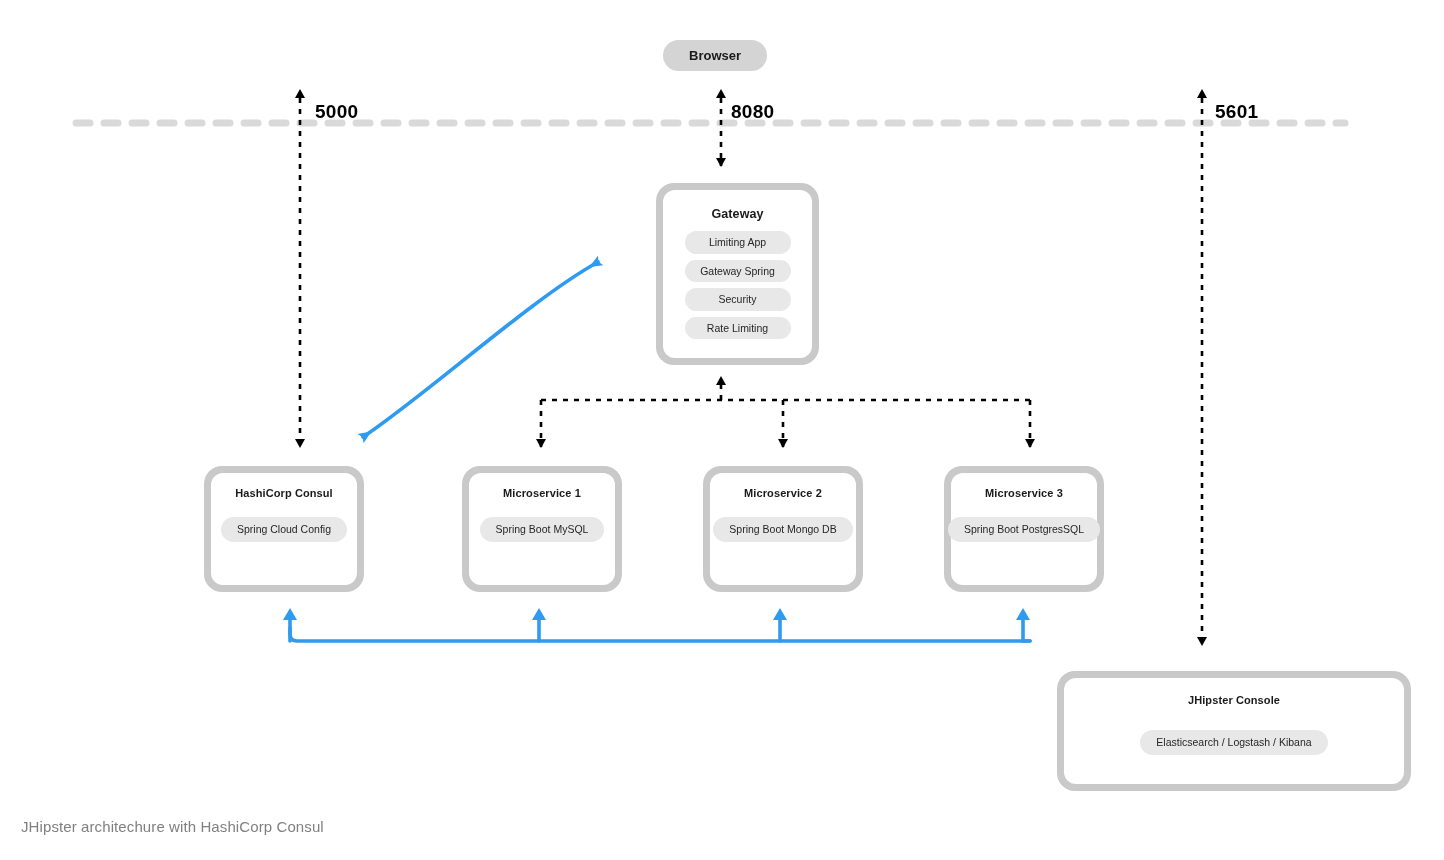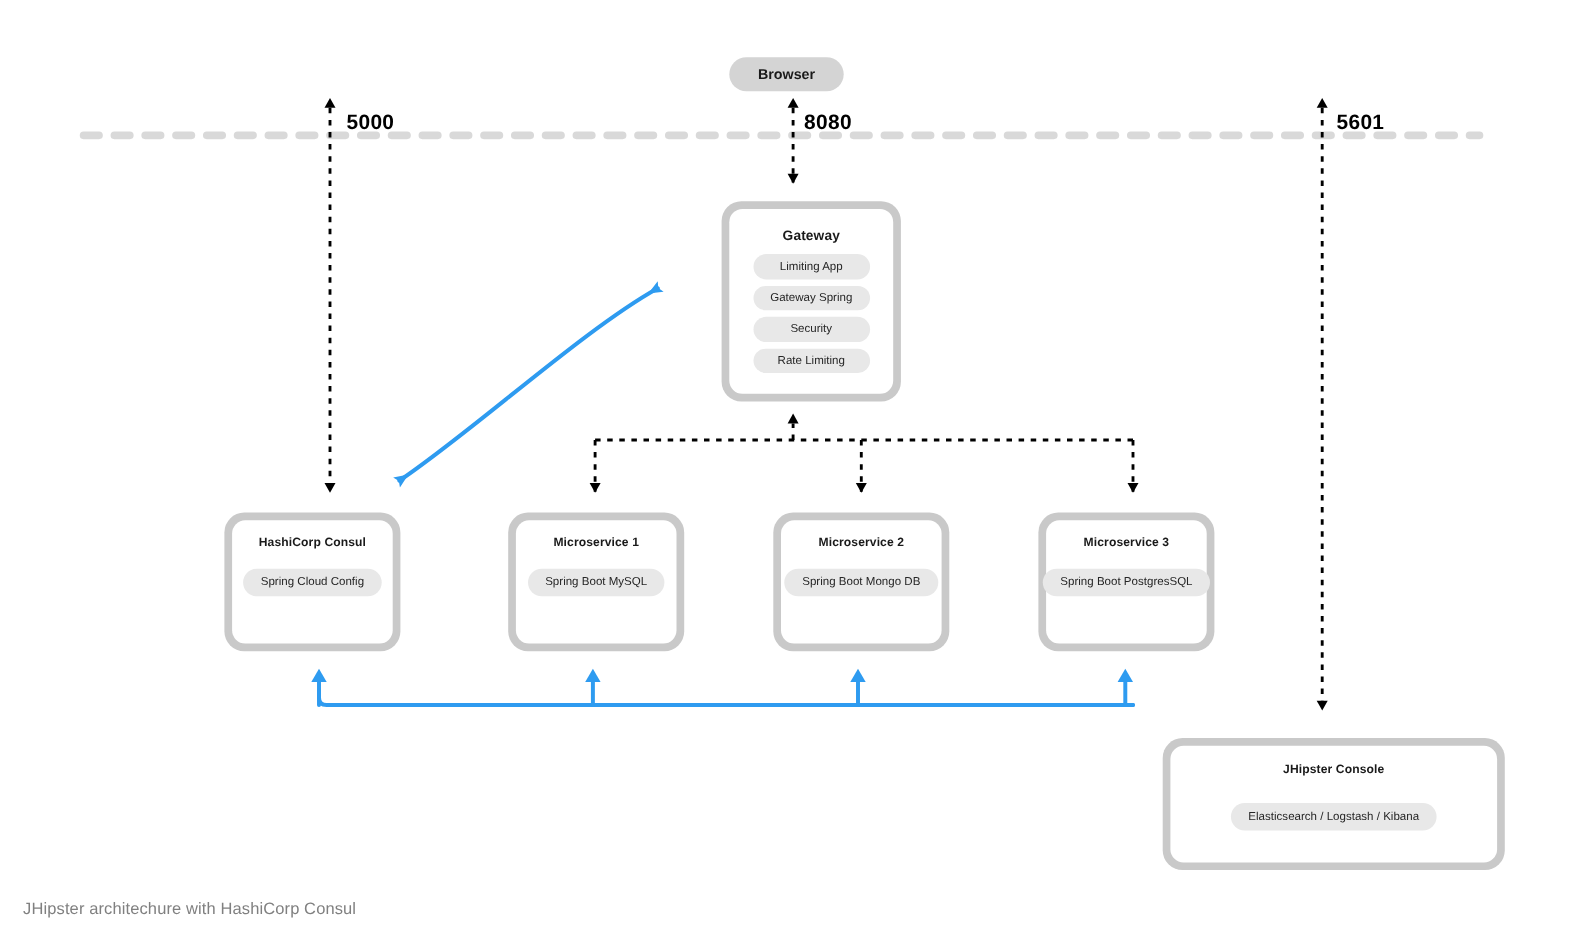--- a/index.html
+++ b/index.html
@@ -73,21 +73,21 @@
     font-weight: 700;
     font-size: 13px;
     border-radius: 16px;
     padding: 9px 26px;
   }
 
   
   #browser {
     position: absolute;
     left: 663px;
-    top: 52px;
+    top: 40px;
     text-align: right;
   }
 
   
   #gateway {
     left: 656px;
     top: 183px;
     width: 163px;
     height: 182px;
   }
@@ -113,21 +113,21 @@
   #consul { left: 204px; }
   #ms1    { left: 462px; }
   #ms2    { left: 703px; }
   #ms3    { left: 944px; }
   .svc .pill { margin-top: 18px; }
 
   
   #console {
     left: 1057px;
     top: 671px;
-    width: 311px;
+    width: 354px;
     height: 120px;
   }
   #console .node-title { margin-top: 16px; }
   #console .pill { margin-top: 24px; }
 
   
   .port-label {
     position: absolute;
     font-size: 19px;
     font-weight: 700;

